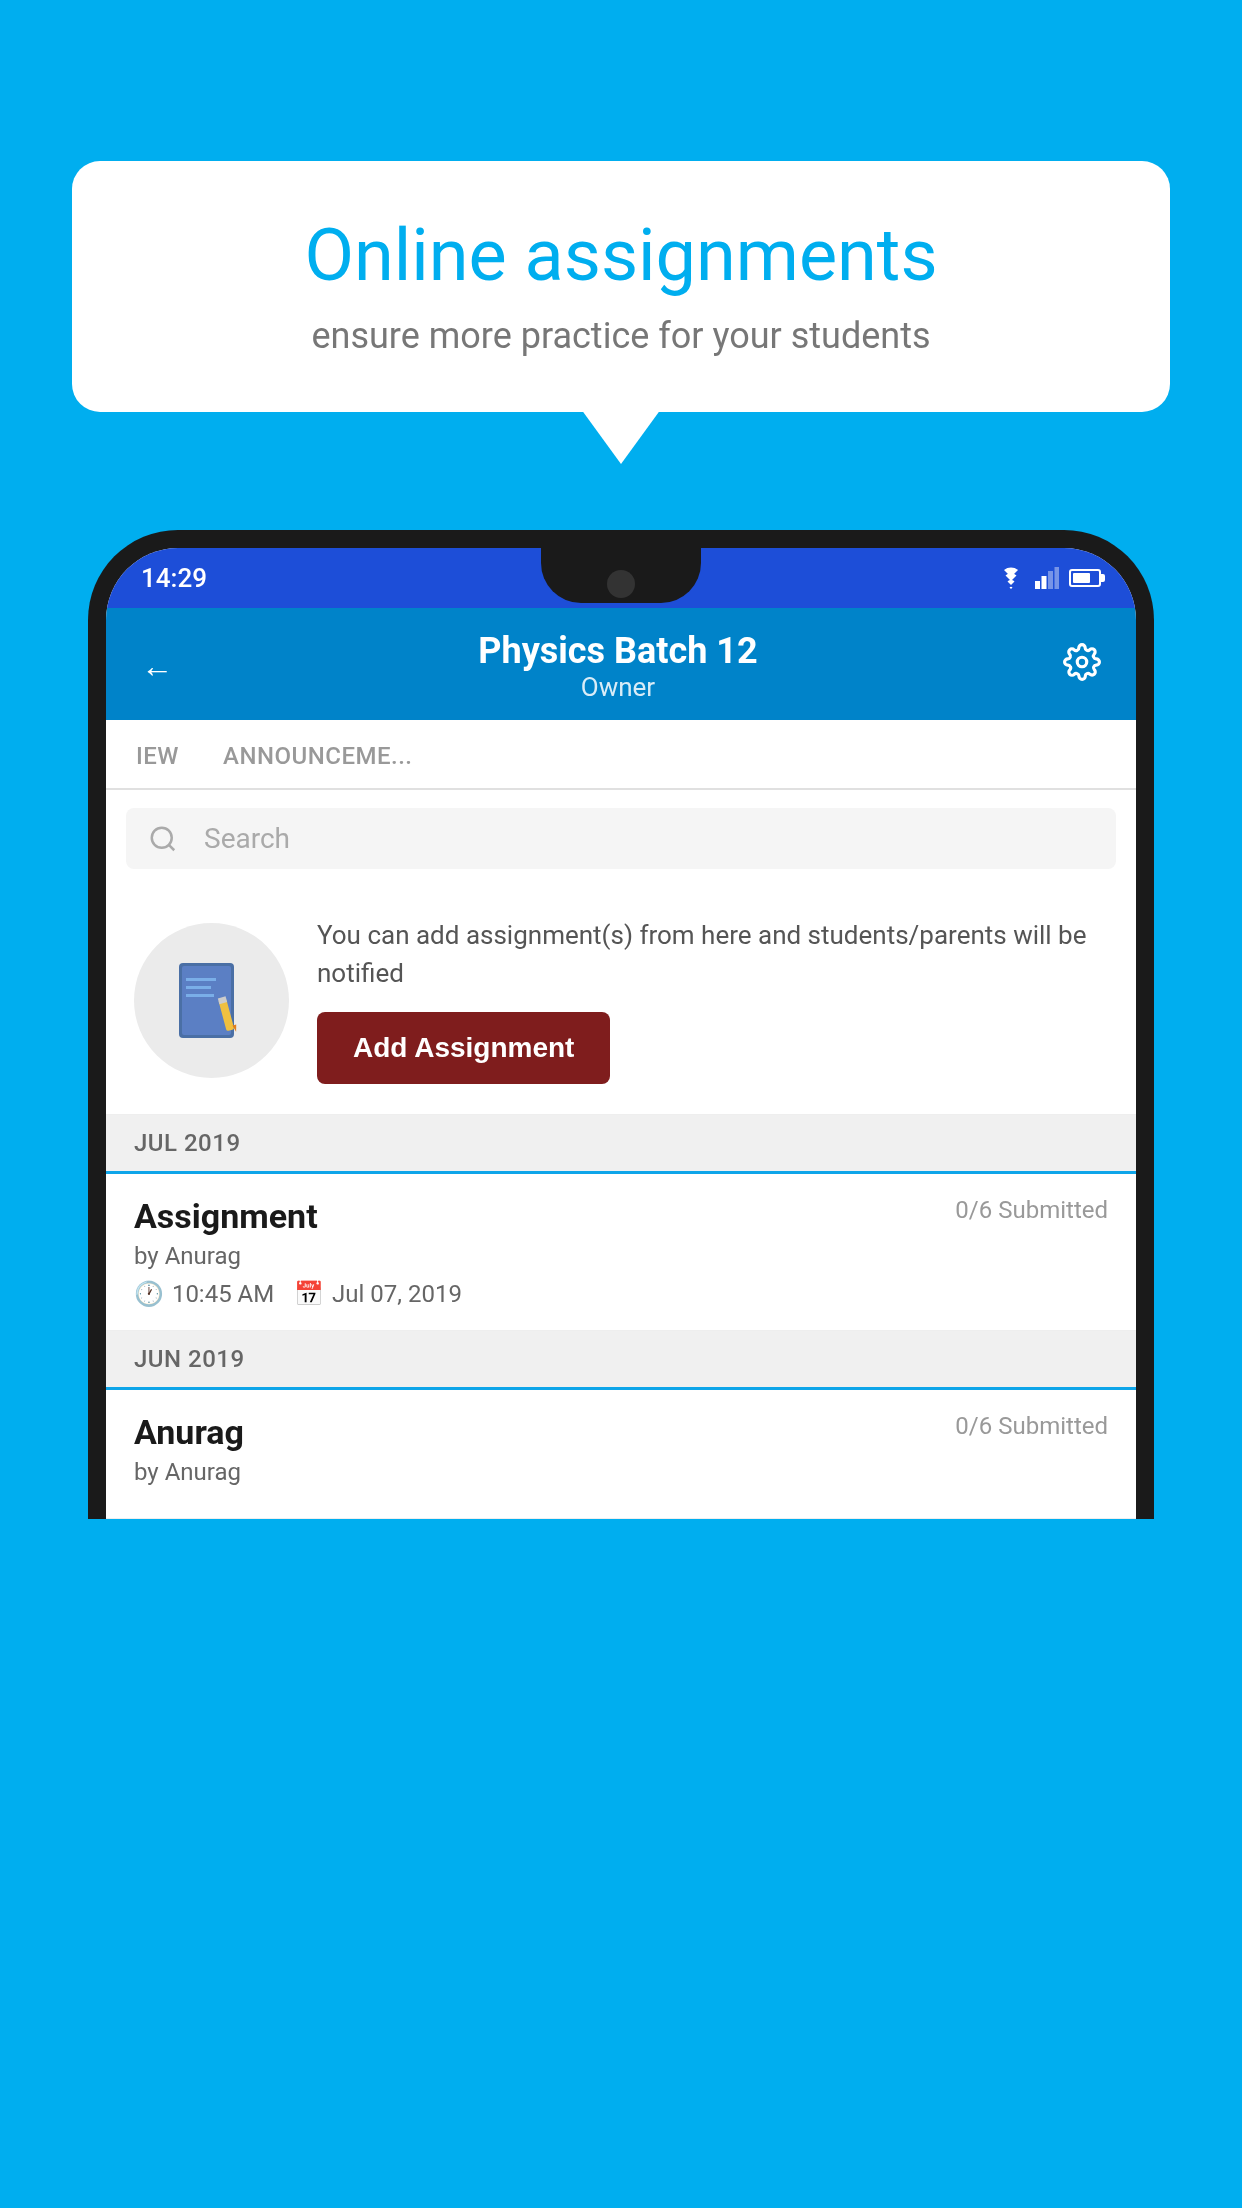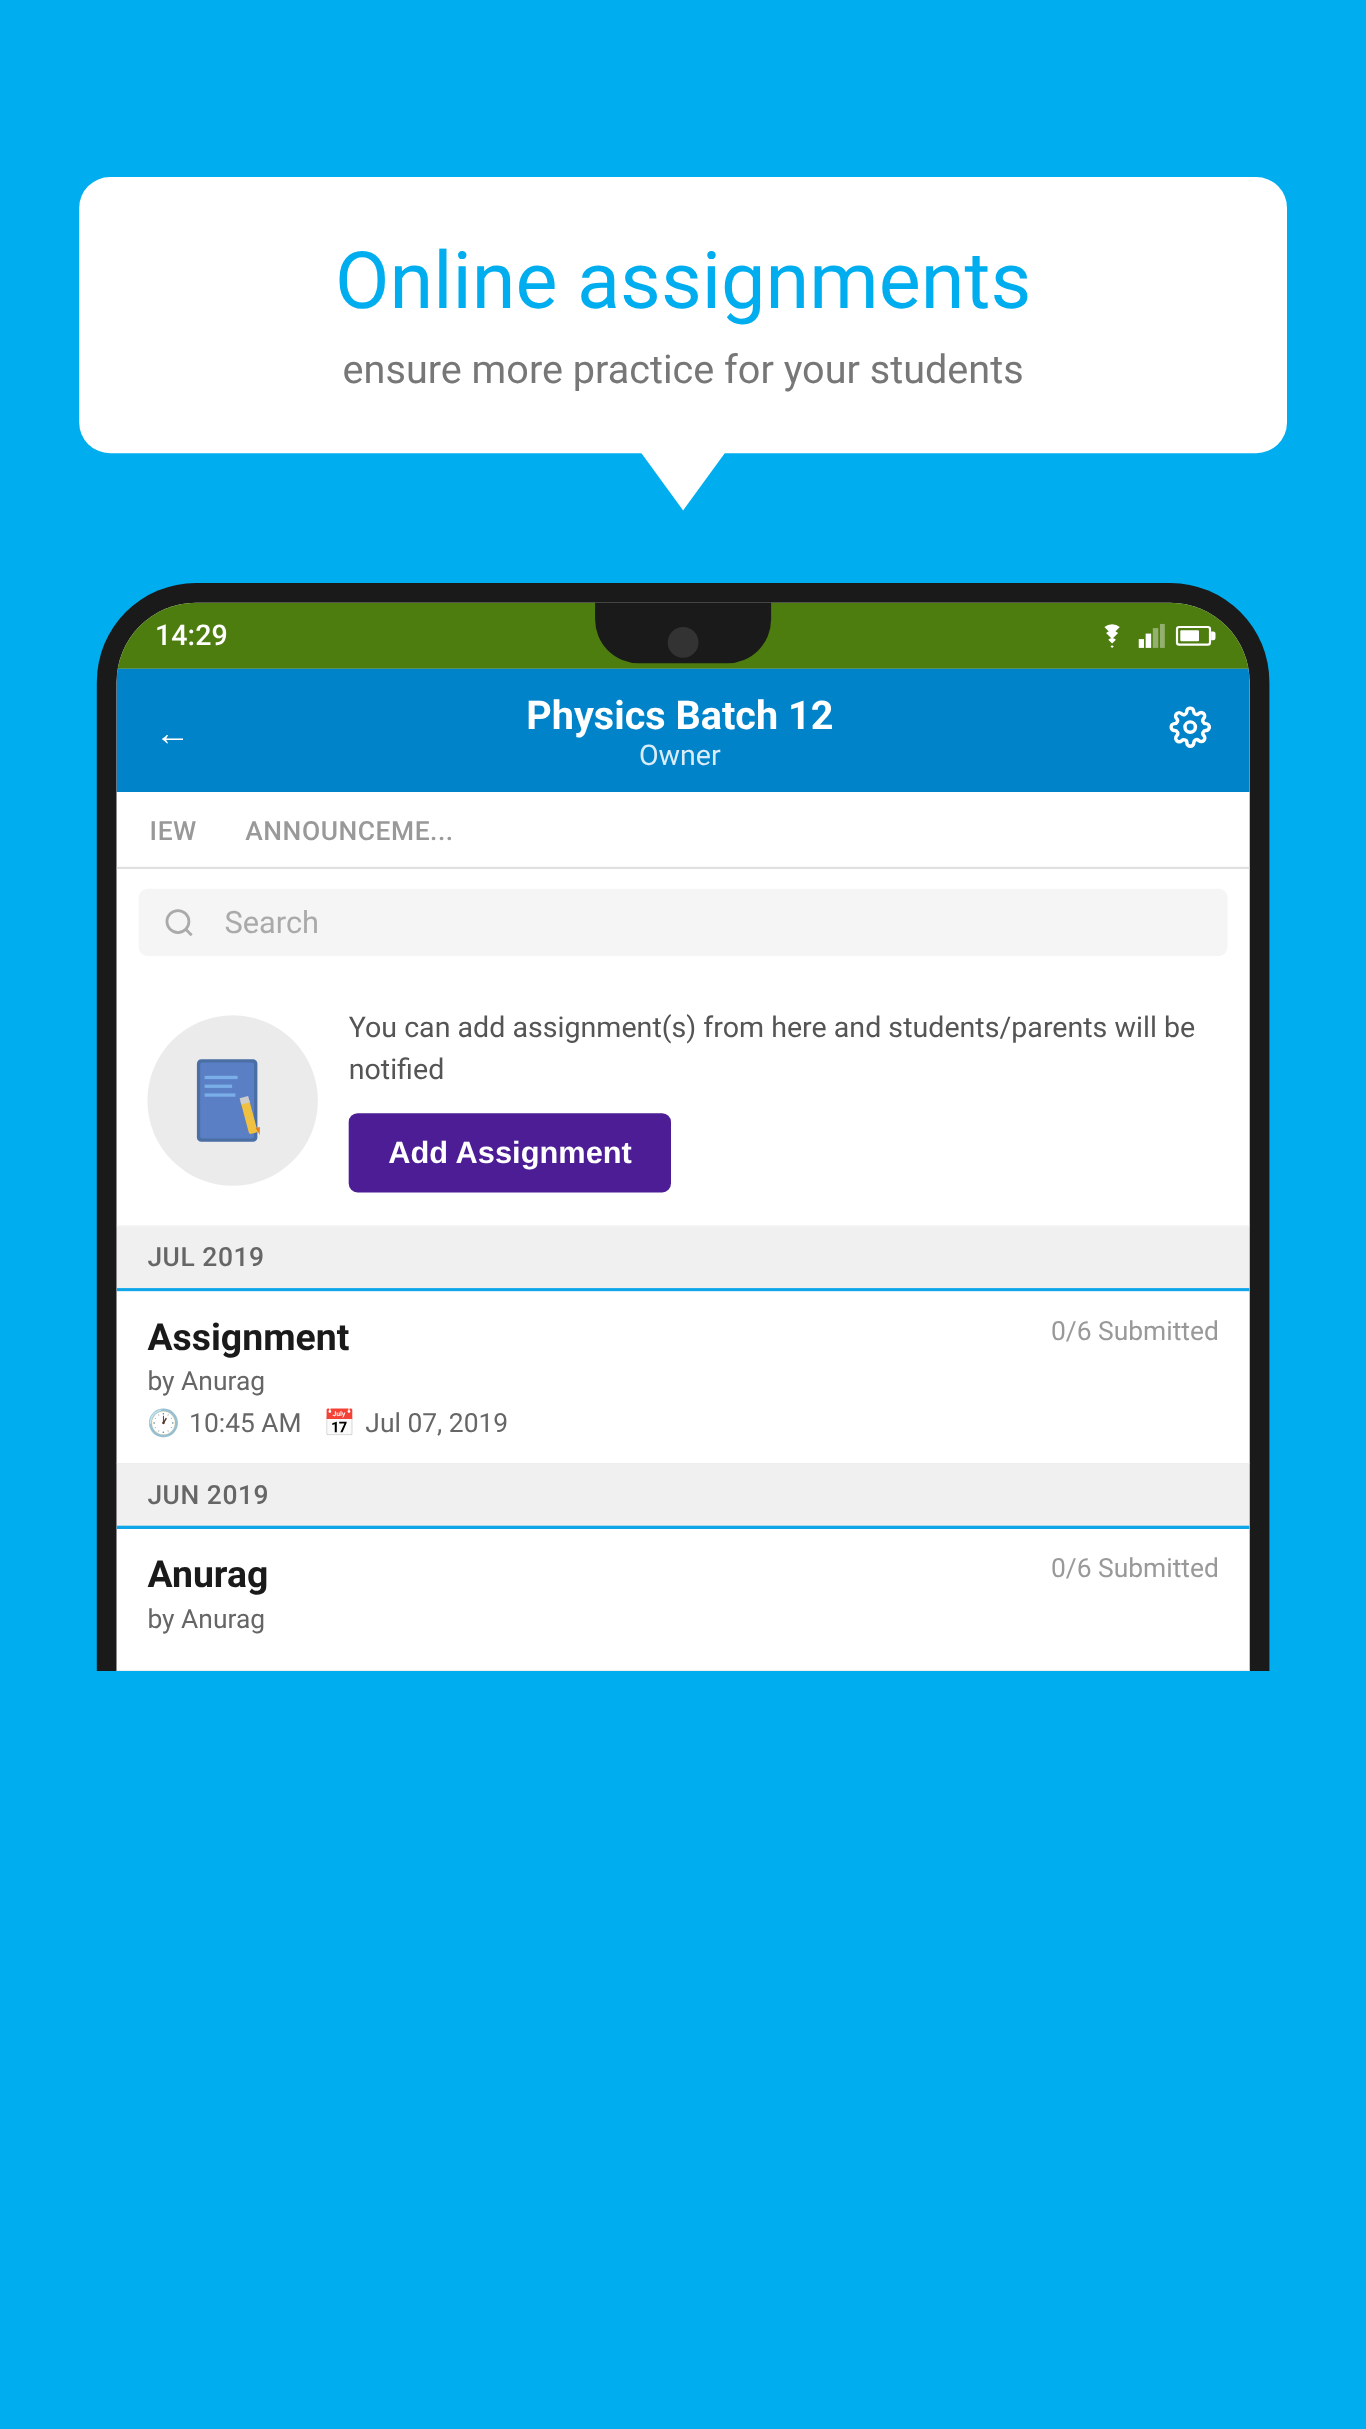--- a/index.html
+++ b/index.html
@@ -99,21 +99,21 @@
 
     .phone-inner {
       background: white;
       border-radius: 72px 72px 0 0;
       overflow: hidden;
       position: relative;
     }
 
     
     .status-bar {
-      background: #4d7c0f;
+      background: #1d4ed8;
       height: 60px;
       display: flex;
       align-items: center;
       justify-content: space-between;
       padding: 0 35px;
     }
 
     .status-time {
       color: white;
       font-size: 26px;
@@ -295,21 +295,21 @@
     }
 
     .info-description {
       font-size: 26px;
       color: #555;
       line-height: 1.45;
       margin-bottom: 20px;
     }
 
     .add-assignment-btn {
-      background: #4c1d95;
+      background: #7f1d1d;
       color: white;
       border: none;
       border-radius: 8px;
       padding: 20px 36px;
       font-size: 28px;
       font-weight: 600;
       cursor: pointer;
     }
 
     

